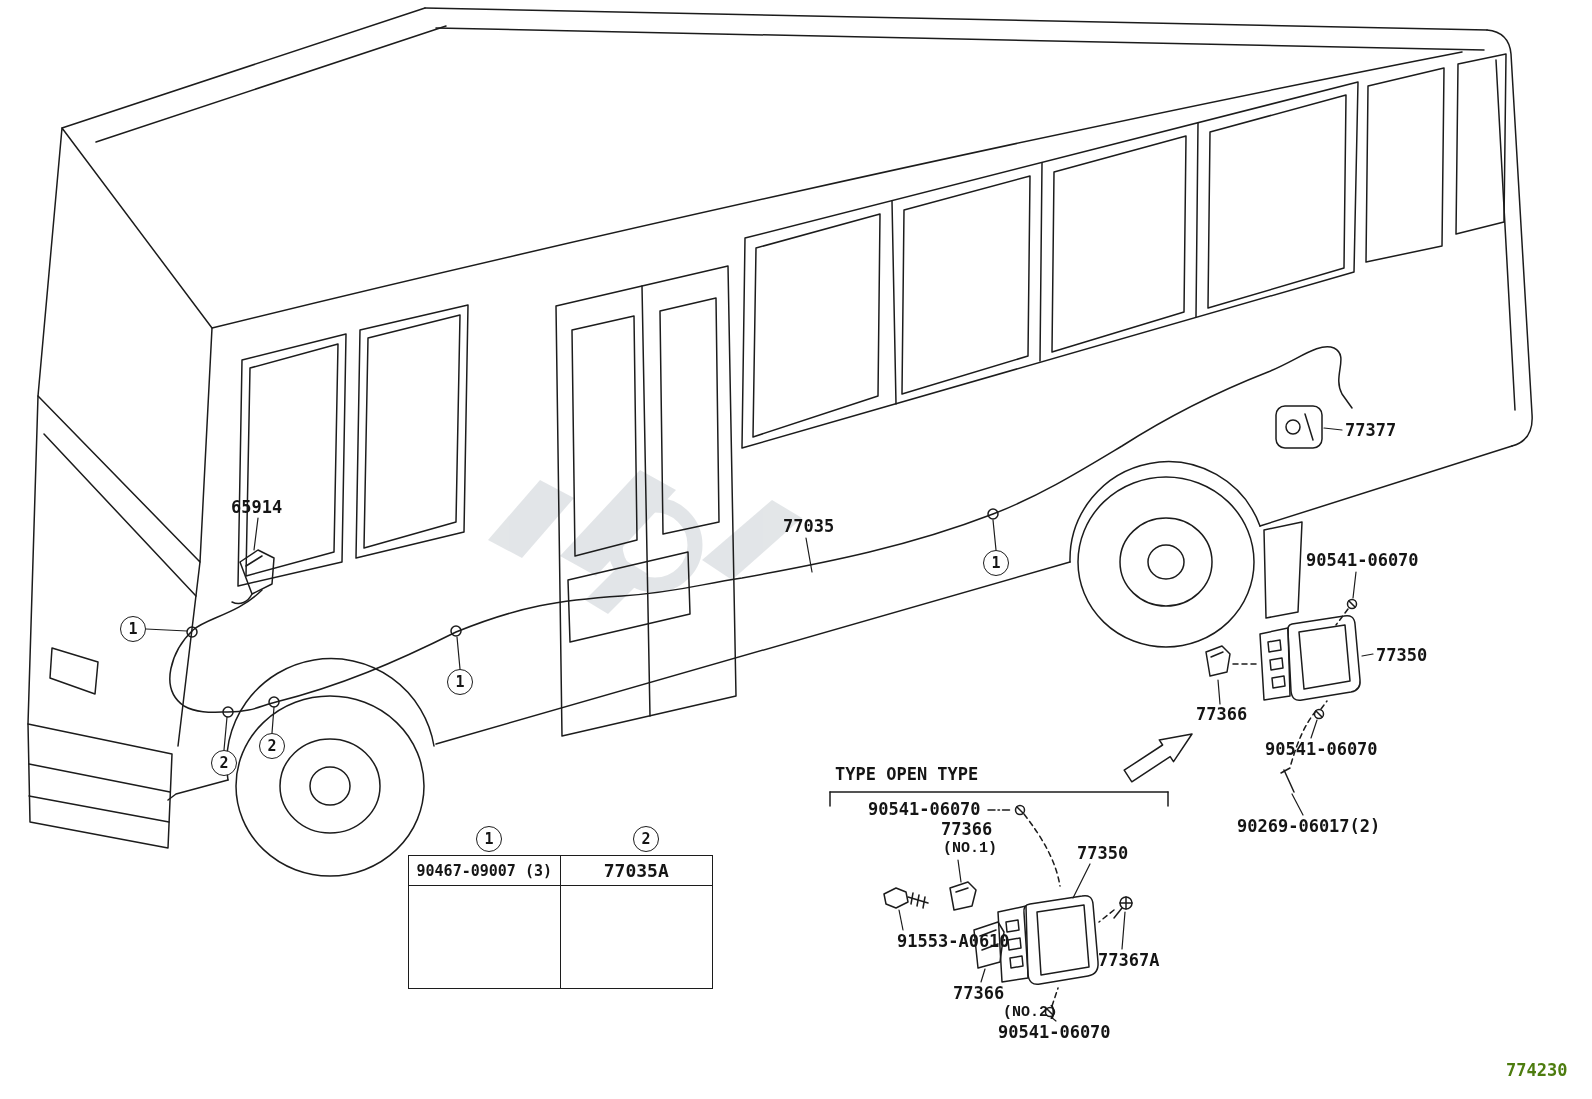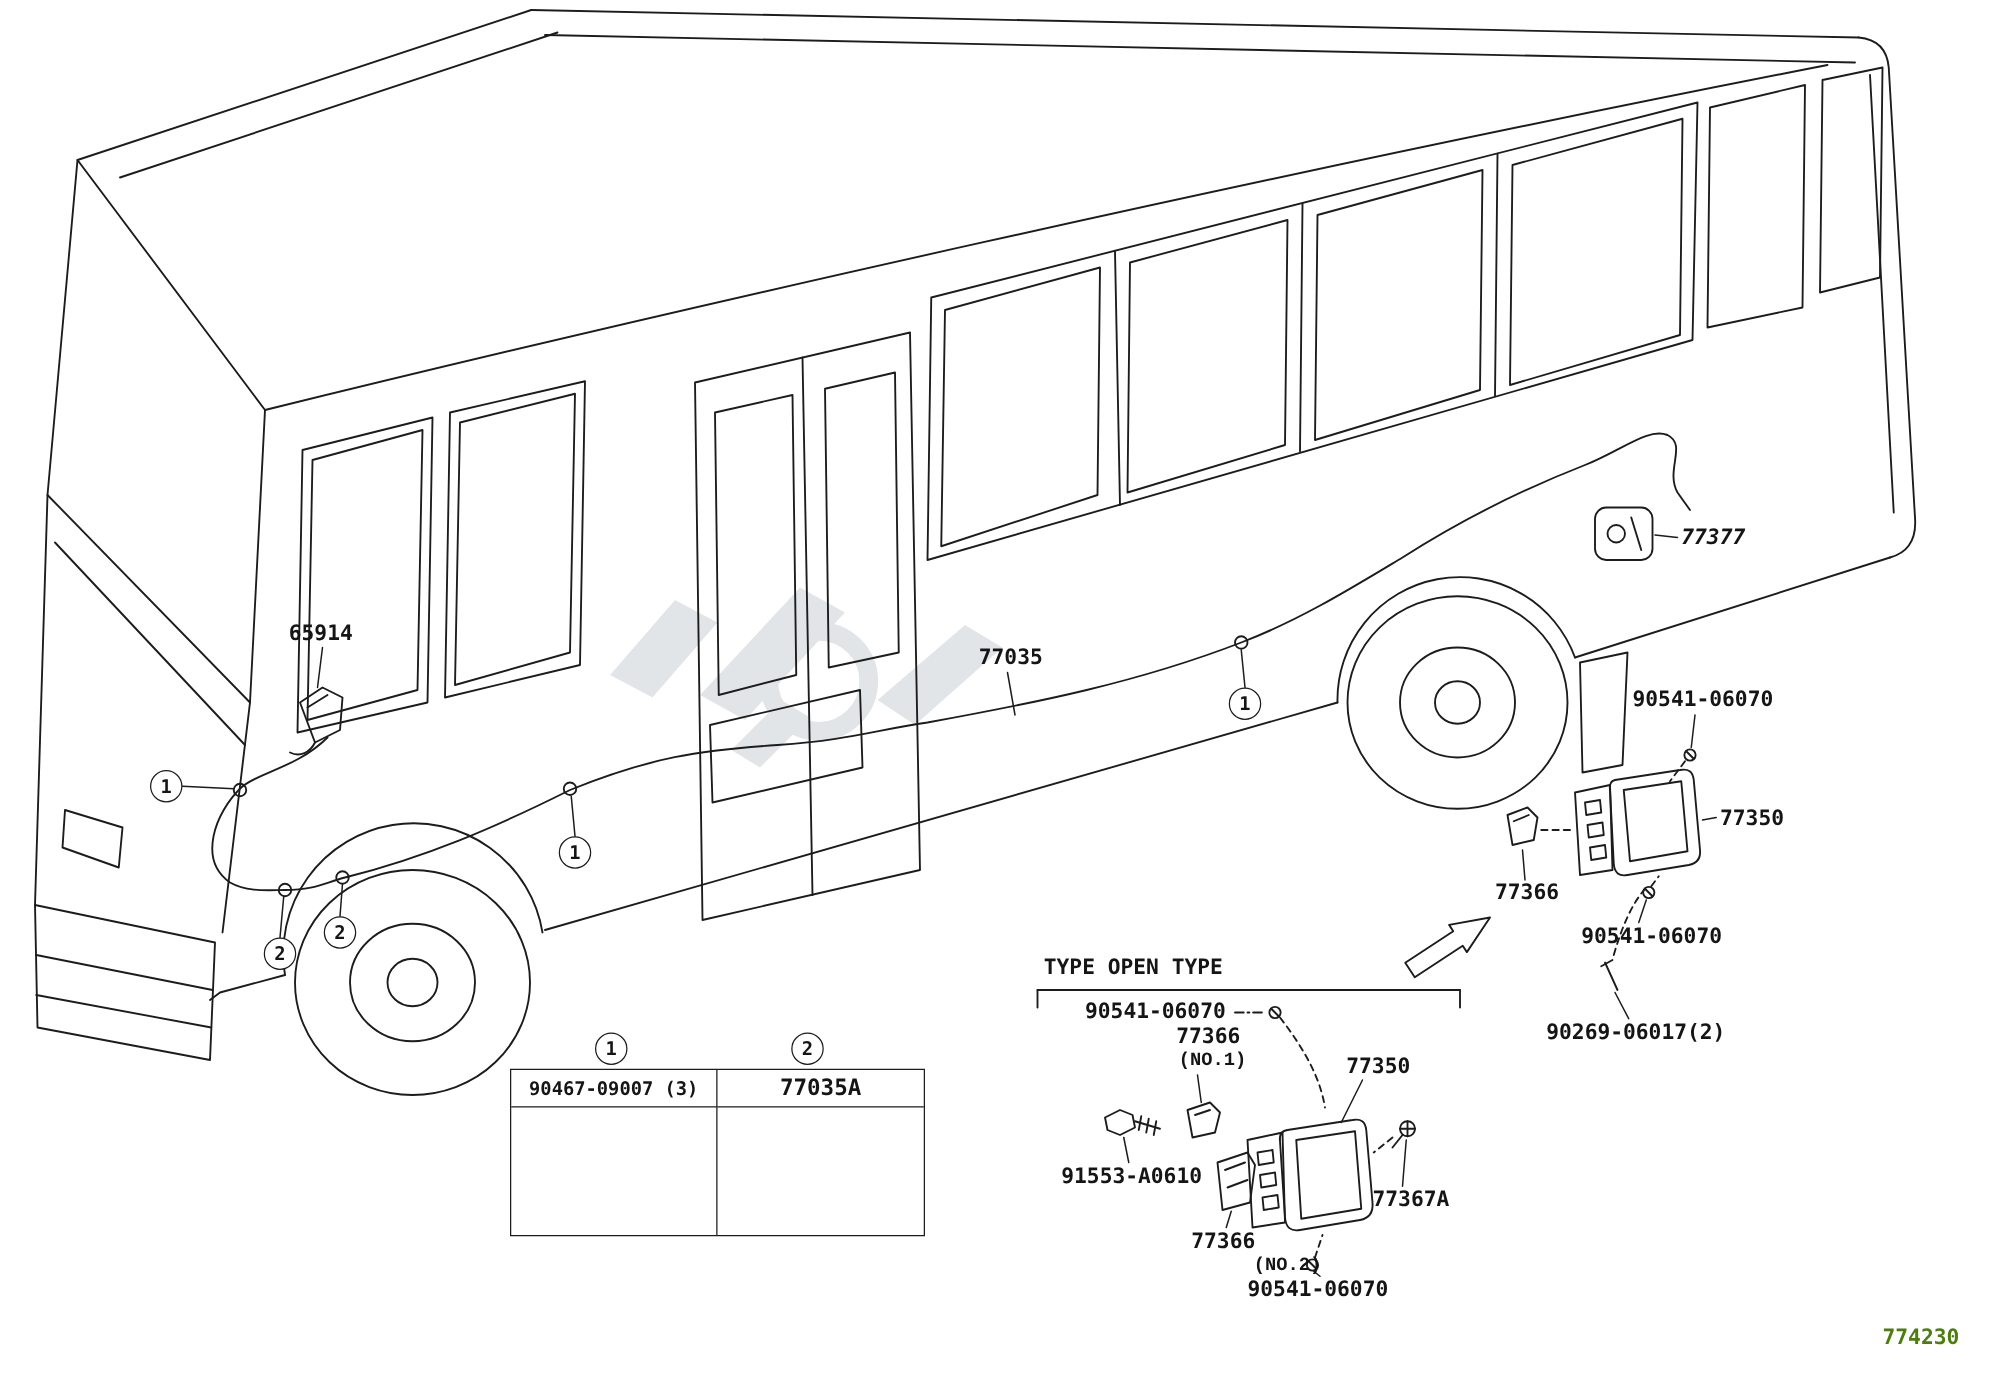--- a/index.html
+++ b/index.html
@@ -13,21 +13,21 @@
     white-space:nowrap;color:#151515;
   }
   .part-label.note{font-size:15px;font-family:Liberation Mono, monospace;}
   .marker{
     position:absolute;width:26px;height:26px;box-sizing:border-box;
     border:1.8px solid #1c1c1c;border-radius:50%;background:#fff;
     display:flex;align-items:center;justify-content:center;
     font-size:15px;font-weight:700;color:#151515;
   }
   .legend{
-    position:absolute;left:408px;top:855px;width:332px;height:134px;
+    position:absolute;left:408px;top:855px;width:305px;height:134px;
     box-sizing:border-box;border:1.7px solid #1c1c1c;background:#fff;
     display:grid;grid-template-columns:1fr 1fr;grid-template-rows:30px 1fr;
   }
   .legend > div{box-sizing:border-box;}
   .legend .col1{border-right:1.7px solid #1c1c1c;}
   .legend-header{
     display:flex;align-items:center;justify-content:center;
     font-size:15px;font-weight:700;border-bottom:1.7px solid #1c1c1c;
   }
   .legend-header.big{font-size:18px;}
@@ -247,33 +247,33 @@
   </svg>
 
   <div class="marker" style="left:120px;top:616px;">1</div>
   <div class="marker" style="left:211px;top:750px;">2</div>
   <div class="marker" style="left:259px;top:733px;">2</div>
   <div class="marker" style="left:447px;top:669px;">1</div>
   <div class="marker" style="left:983px;top:550px;">1</div>
 
   <div class="part-label" style="left:231px;top:498px;">65914</div>
   <div class="part-label" style="left:783px;top:517px;">77035</div>
-  <div class="part-label" style="left:1345px;top:421px;font-style:italic;">77377</div>
+  <div class="part-label" style="left:1345px;top:421px;">77377</div>
   <div class="part-label" style="left:1306px;top:551px;">90541-06070</div>
   <div class="part-label" style="left:1376px;top:646px;">77350</div>
   <div class="part-label" style="left:1196px;top:705px;">77366</div>
   <div class="part-label" style="left:1265px;top:740px;">90541-06070</div>
   <div class="part-label" style="left:1237px;top:817px;">90269-06017(2)</div>
 
   <div class="part-label" style="left:835px;top:765px;">TYPE OPEN TYPE</div>
   <div class="part-label" style="left:868px;top:800px;">90541-06070</div>
   <div class="part-label" style="left:941px;top:820px;">77366</div>
   <div class="part-label note" style="left:943px;top:839px;">(NO.1)</div>
   <div class="part-label" style="left:1077px;top:844px;">77350</div>
-  <div class="part-label" style="left:849px;top:932px;">91553-A0610</div>
+  <div class="part-label" style="left:897px;top:932px;">91553-A0610</div>
   <div class="part-label" style="left:953px;top:984px;">77366</div>
   <div class="part-label note" style="left:1003px;top:1003px;">(NO.2)</div>
   <div class="part-label" style="left:998px;top:1023px;">90541-06070</div>
   <div class="part-label" style="left:1098px;top:951px;">77367A</div>
 
   <div class="marker" style="left:476px;top:826px;">1</div>
   <div class="marker" style="left:633px;top:826px;">2</div>
 
   <div class="legend">
     <div class="legend-header col1">90467-09007 (3)</div>

